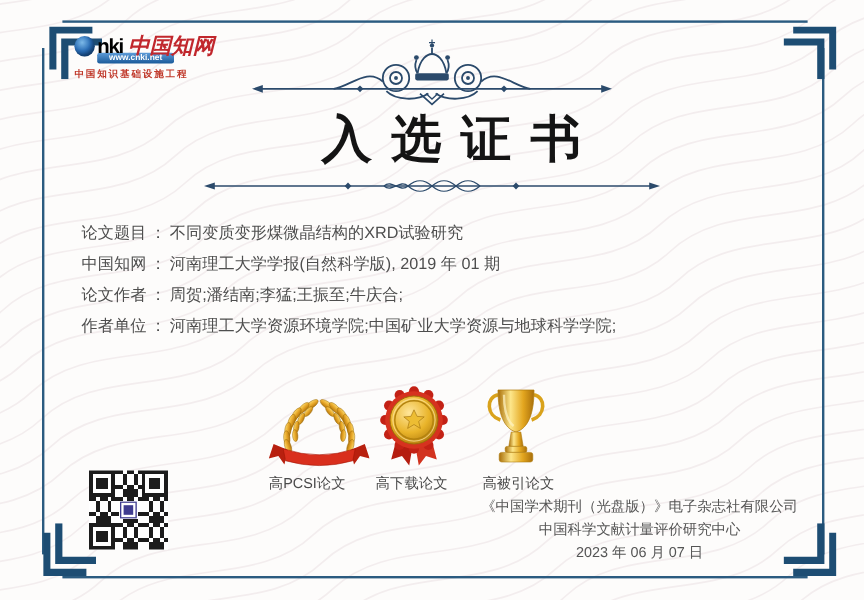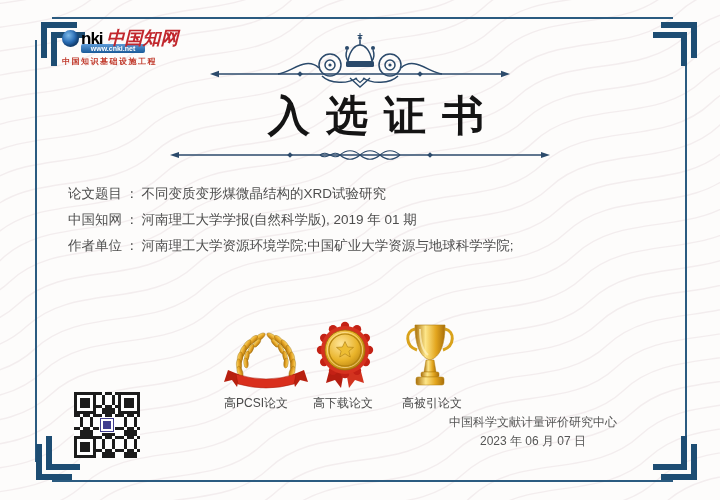--- a/index.html
+++ b/index.html
@@ -184,20 +184,21 @@
       <path d="M0 8 l9 -3 v6 z"></path>
         <path d="M380 8 l-9 -3 v6 z"></path>
       <rect x="118" y="6" width="4" height="4" transform="rotate(45 120 8)"></rect>
       <rect x="258" y="6" width="4" height="4" transform="rotate(45 260 8)"></rect>
     </g>
   </svg>
 
   <div class="body">
     <p class="field"><span>论文题目</span><span class="colon">：</span><span>不同变质变形煤微晶结构的XRD试验研究</span></p>
     <p class="field"><span>中国知网</span><span class="colon">：</span><span>河南理工大学学报(自然科学版), 2019 年 01 期</span></p>
+    <p class="field"><span>论文作者</span><span class="colon">：</span><span>周贺;潘结南;李猛;王振至;牛庆合;</span></p>
     <p class="field"><span>作者单位</span><span class="colon">：</span><span>河南理工大学资源环境学院;中国矿业大学资源与地球科学学院;</span></p>
   </div>
 
   <div class="badges">
 
     <div class="badge">
       <div class="badge-iconbox">
         <svg width="84" height="62" viewBox="0 0 84 62">
           <defs>
             <linearGradient id="gold1" x1="0" y1="0" x2="0" y2="1">
@@ -524,17 +525,18 @@
           <rect x="16" y="20" width="1" height="1"></rect>
           <rect x="17" y="20" width="1" height="1"></rect>
           <rect x="18" y="20" width="1" height="1"></rect>
           <rect x="19" y="20" width="1" height="1"></rect>
         </g>
       </svg>
     <div class="qr-logo"></div>
   </div>
 
   <div class="footer">
+    <div>《中国学术期刊（光盘版）》电子杂志社有限公司</div>
     <div>中国科学文献计量评价研究中心</div>
     <div>2023 年 06 月 07 日</div>
   </div>
 
 </div>
 
 </body></html>

